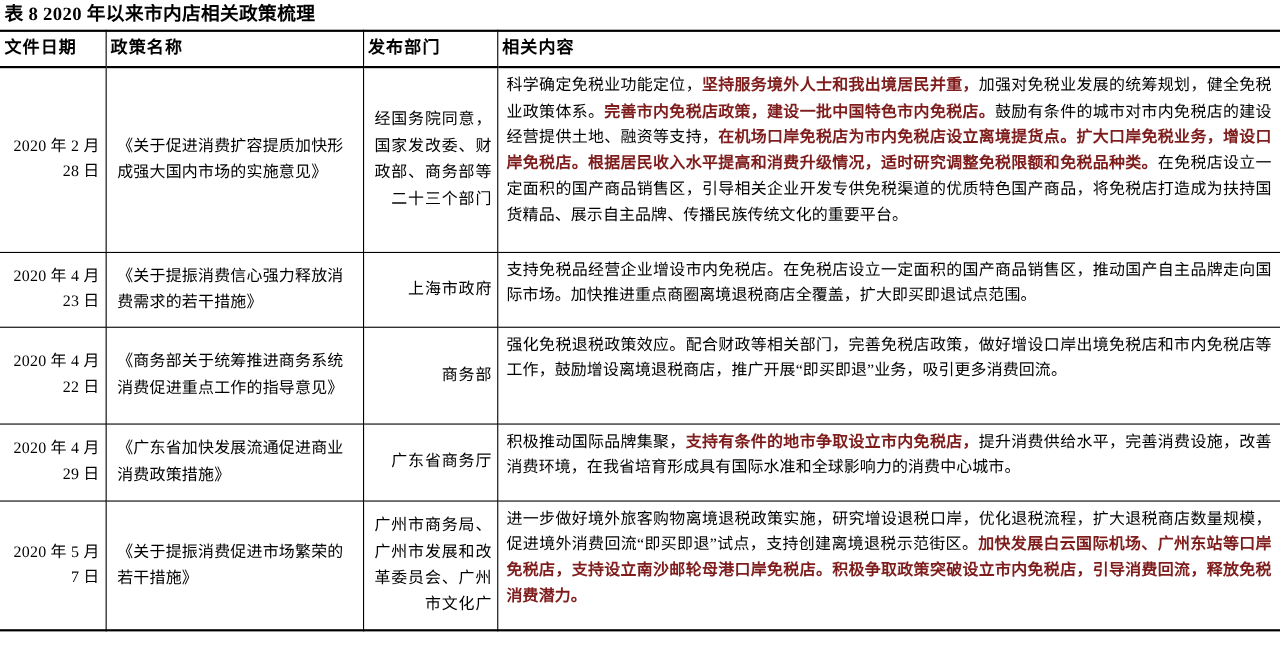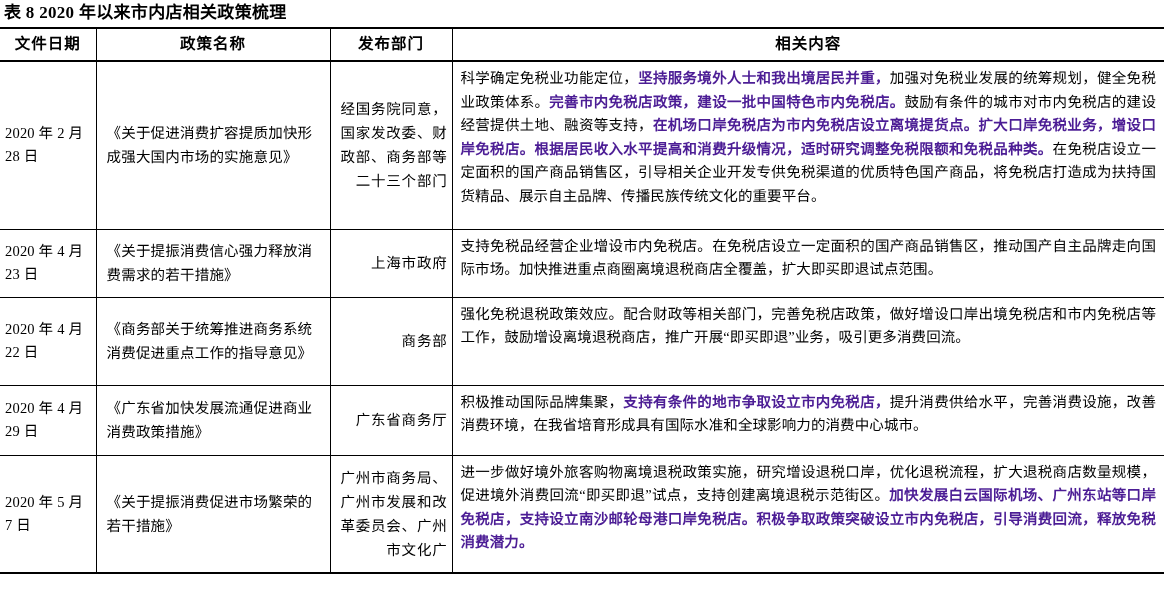--- a/index.html
+++ b/index.html
@@ -47,21 +47,21 @@
 
   table.policy-table col.c-date    { width: 96px;  }
   table.policy-table col.c-name    { width: 234px; }
   table.policy-table col.c-dept    { width: 122px; }
   table.policy-table col.c-content { width: 712px; }
 
   thead th {
     font-weight: bold;
     font-size: 15.5px;
     line-height: 20px;
-    text-align: center;
+    text-align: left;
     vertical-align: middle;
     padding: 5px 4px 6px 4px;
     border-bottom: 2.2px solid #000;
     border-right: 1.4px solid #000;
     letter-spacing: 1px;
     margin-left: 40px;
   }
   thead th:last-child { border-right: none; }
 
   tbody td {
@@ -70,21 +70,21 @@
     vertical-align: middle;
     border-bottom: 1.6px solid #000;
     border-right: 1.4px solid #000;
     padding: 4px 5px;
     letter-spacing: 0.2px;
   }
   tbody td:last-child { border-right: none; }
   tbody tr:last-child td { border-bottom: none; }
 
   td.date {
-    text-align: left;
+    text-align: right;
     font-size: 14.5px;
     line-height: 23px;
     white-space: normal;
   }
   td.name {
     text-align: left;
     line-height: 24px;
     padding-left: 10px;
     padding-right: 10px;
   }
@@ -105,21 +105,21 @@
   }
 
   .content p {
     margin: 0;
     text-align: justify;
     text-justify: inter-ideograph;
   }
 
   .hl {
     font-weight: bold;
-    color: #4c1d95;
+    color: #7f1d1d;
   }
 
   
   tr.r0 { height: 168px; }
   tr.r1 { height:  80px; }
   tr.r2 { height:  68px; }
   tr.r3 { height:  88px; }
   tr.r4 { height:  70px; }
   tr.r5 { height: 118px; }
 </style>

